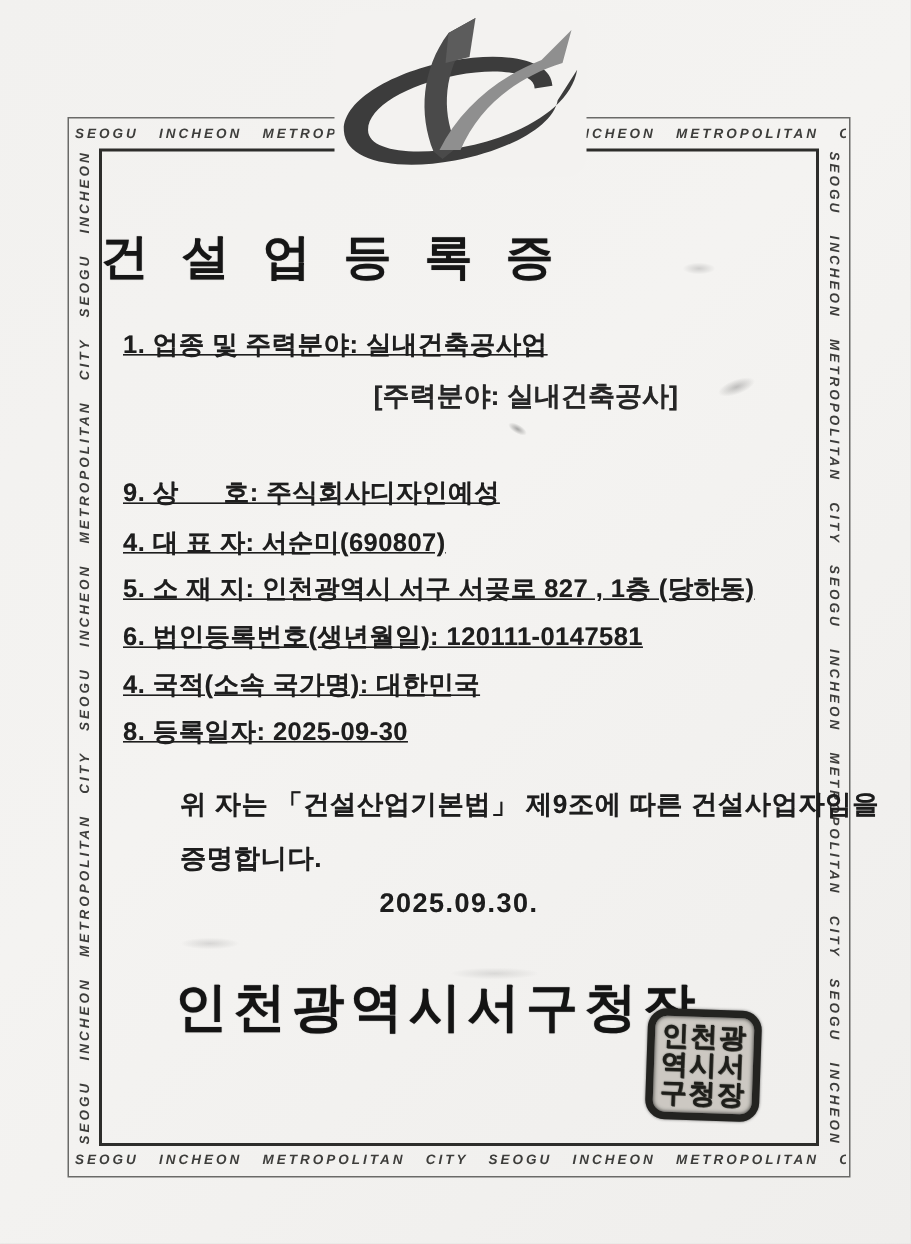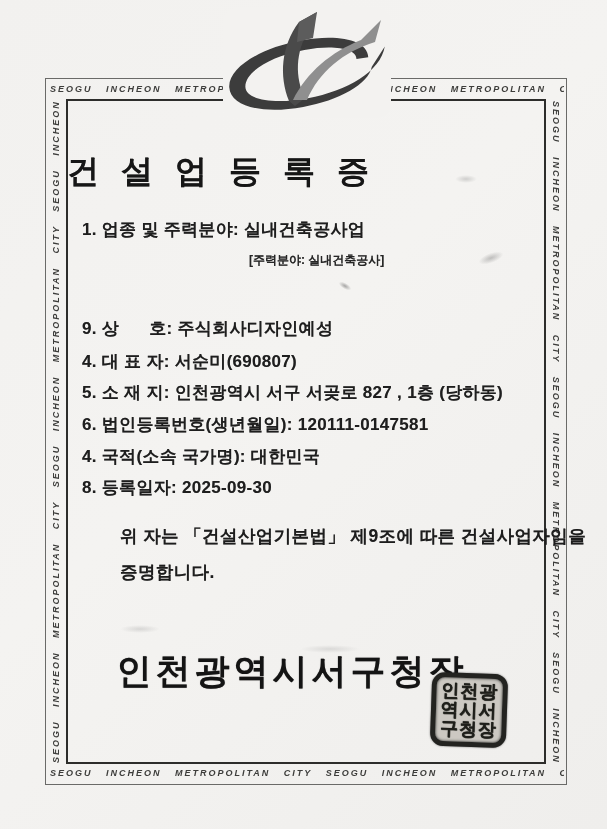--- a/index.html
+++ b/index.html
@@ -35,24 +35,24 @@
   }
   
   .title{
     position:absolute;left:67px;top:150px;width:400px;
     font-family:"Liberation Serif","DejaVu Serif",serif;font-weight:700;
     font-size:32px;letter-spacing:7px;color:#161616;
     text-shadow:0 0 .6px rgba(20,20,20,.55);white-space:pre;
   }
   .field{
     position:absolute;left:82px;font-size:17px;font-weight:700;color:#1e1e1e;
-    white-space:pre;letter-spacing:.3px;text-shadow:0 0 .4px rgba(30,30,30,.45);
+    white-space:pre;letter-spacing:.3px;text-shadow:0 0 .4px rgba(30,30,30,.45);text-decoration:underline;
   }
   .subnote{
-    position:absolute;left:249px;top:252px;font-size:12px;font-weight:700;
+    position:absolute;left:249px;top:252px;font-size:18px;font-weight:700;
     color:#262626;white-space:pre;text-shadow:0 0 .4px rgba(30,30,30,.4);
   }
   .statement{
     position:absolute;left:76px;top:518px;width:468px;
     font-size:17.5px;font-weight:700;color:#1d1d1d;line-height:36px;
     white-space:pre-line;letter-spacing:.4px;text-shadow:0 0 .4px rgba(30,30,30,.45);margin-left:44px;
   }
   .issue-date{
     position:absolute;left:67px;top:592px;width:478px;text-align:center;
     font-size:18px;font-weight:700;letter-spacing:1px;color:#1d1d1d;
@@ -145,20 +145,21 @@
   <div class="field" style="top:317px">9. 상      호: 주식회사디자인예성</div>
   <div class="field" style="top:350px">4. 대 표 자: 서순미(690807)</div>
   <div class="field" style="top:381px">5. 소 재 지: 인천광역시 서구 서곶로 827 , 1층 (당하동)</div>
   <div class="field" style="top:413px">6. 법인등록번호(생년월일): 120111-0147581</div>
   <div class="field" style="top:445px">4. 국적(소속 국가명): 대한민국</div>
   <div class="field" style="top:476px">8. 등록일자: 2025-09-30</div>
 
   <div class="statement">위 자는 「건설산업기본법」  제9조에 따른 건설사업자임을
 증명합니다.</div>
 
+  <div class="issue-date">2025.09.30.</div>
 
   <div class="issuer">인천광역시서구청장</div>
 
   <div class="seal">
     <div class="seal-row">인천광</div>
     <div class="seal-row">역시서</div>
     <div class="seal-row">구청장</div>
   </div>
 
   <div class="smudge smudge-1"></div>

